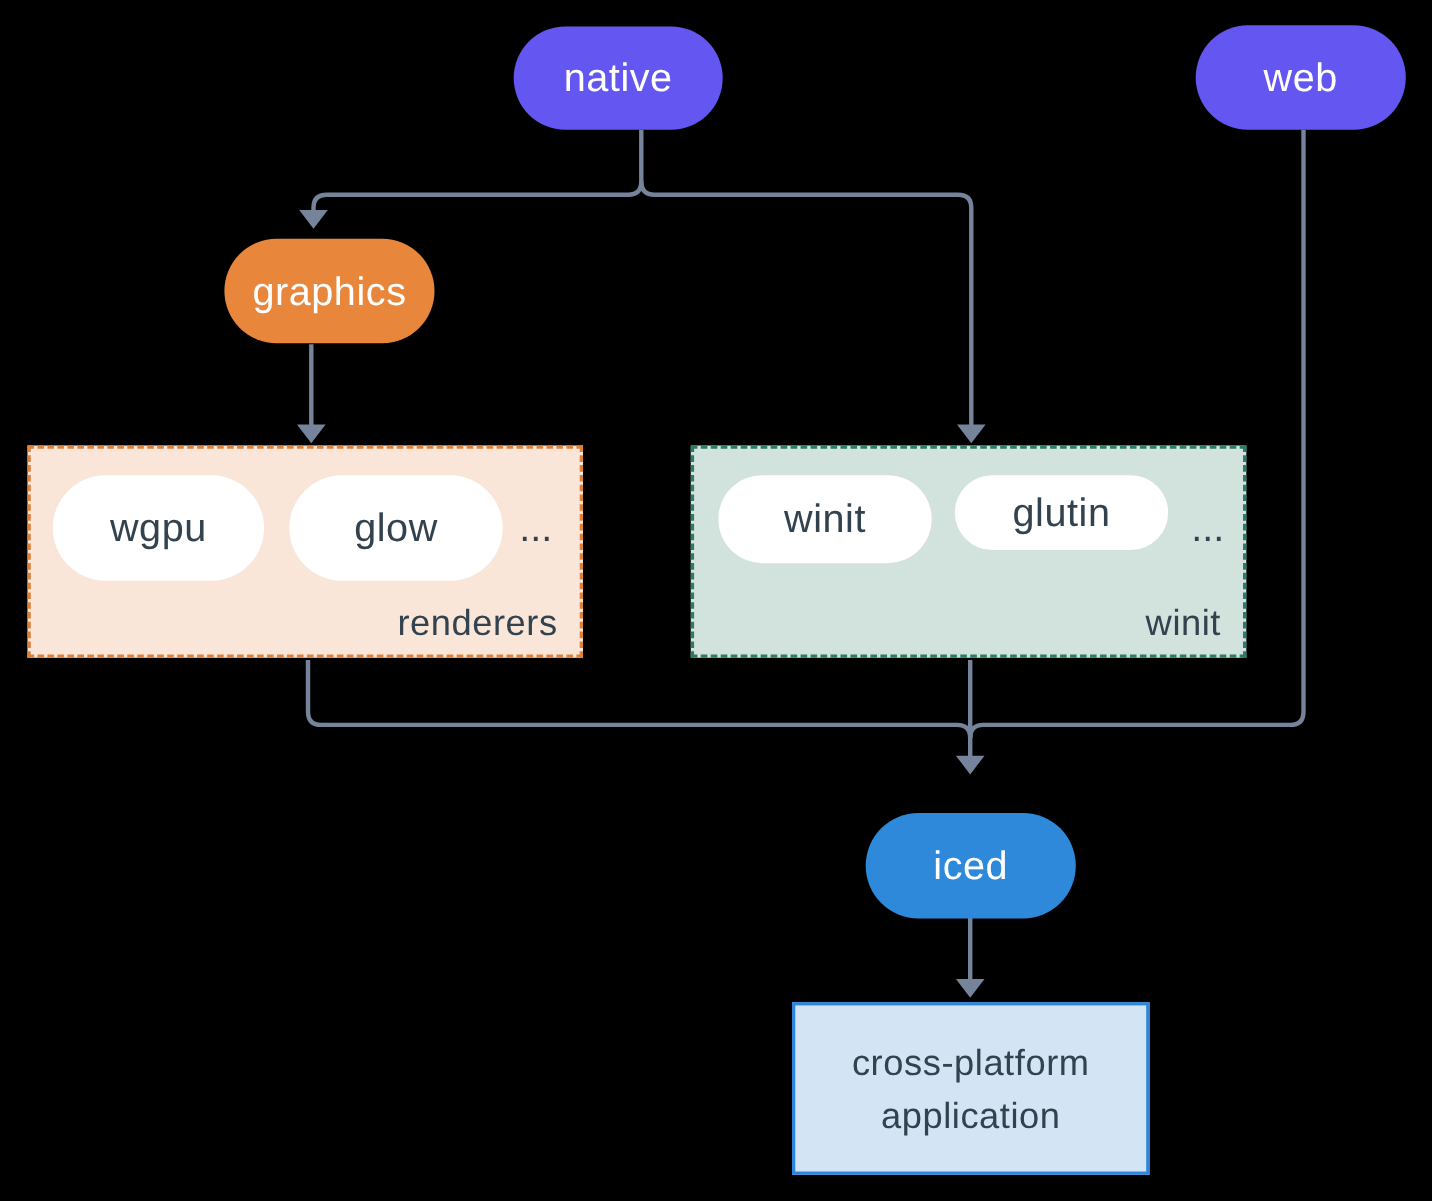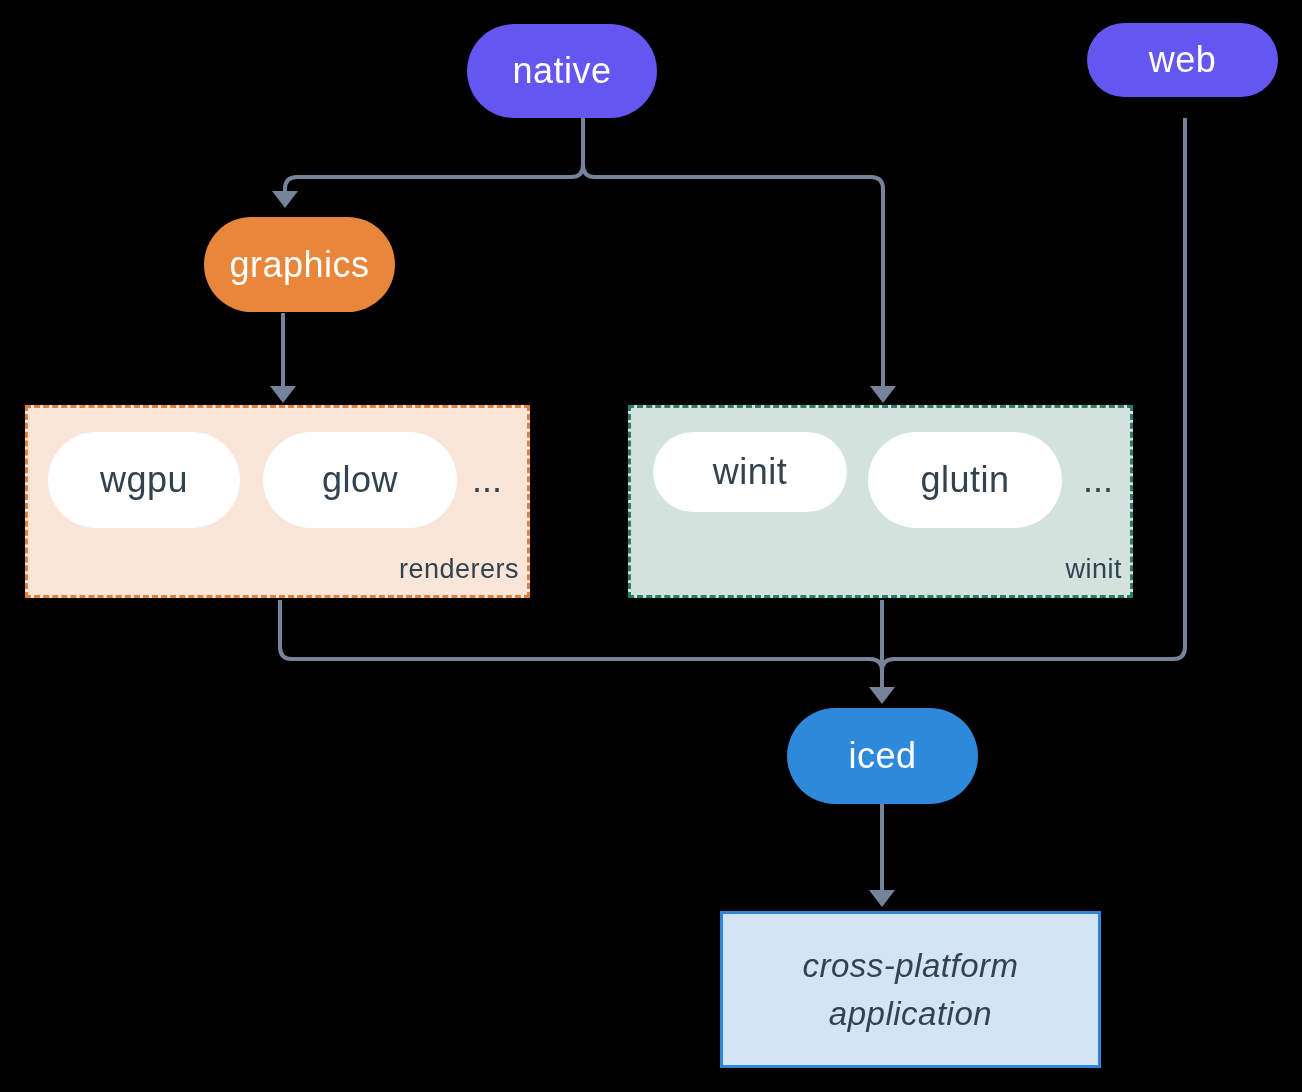--- a/index.html
+++ b/index.html
@@ -51,23 +51,23 @@
   .group.renderers {
     background: var(--renderers-fill, #F9E6D8);
     border-color: var(--renderers-border, #E0813A);
   }
   .group.shells {
     background: var(--shells-fill, #D2E2DC);
     border-color: var(--shells-border, #2A7D68);
   }
   .group-label {
     position: absolute;
-    right: 8px;
+    right: 20px;
     bottom: 10px;
-    font-size: 27px;
+    font-size: 33px;
     color: var(--ink, #32424E);
     letter-spacing: 0.5px;
   }
   .chip {
     position: absolute;
     display: flex;
     align-items: center;
     justify-content: center;
     border-radius: 48px;
     background: var(--chip-bg, #fff);
@@ -83,45 +83,44 @@
     color: var(--ink, #32424E);
     font-size: 36px;
     width: 50px;
     height: 96px;
   }
   .app-box {
     position: absolute;
     box-sizing: border-box;
     left: 720px;
     top: 911px;
-    width: 381px;
+    width: 325px;
     height: 157px;
     background: var(--app-fill, #D3E4F5);
     border: 3px solid var(--app-border, #2F86D9);
     display: flex;
     flex-direction: column;
     align-items: center;
     justify-content: center;
     color: var(--ink, #32424E);
     font-size: 33px;
     line-height: 48px;
     letter-spacing: 0.5px;
-    font-style: italic;
   }
   
   #node-native   { left: 467px;  top: 24px;  width: 190px; height: 94px; }
-  #node-web      { left: 1087px; top: 23px;  width: 191px; height: 74px; }
+  #node-web      { left: 1087px; top: 23px;  width: 191px; height: 95px; }
   #node-graphics { left: 204px;  top: 217px; width: 191px; height: 95px; }
-  #node-iced     { left: 787px;  top: 708px; width: 191px; height: 96px; }
+  #node-iced     { left: 787px;  top: 739px; width: 191px; height: 96px; }
   #group-renderers { left: 25px;  top: 405px; width: 505px; height: 193px; }
   #group-shells    { left: 628px; top: 405px; width: 505px; height: 193px; }
   #chip-wgpu   { left: 48px;  top: 432px; width: 192px; height: 96px; }
   #chip-glow   { left: 263px; top: 432px; width: 194px; height: 96px; }
   #chip-winit  { left: 653px; top: 432px; width: 194px; height: 80px; }
-  #chip-glutin { left: 868px; top: 432px; width: 194px; height: 96px; }
+  #chip-glutin { left: 868px; top: 432px; width: 194px; height: 68px; }
   #ellipsis-renderers { left: 462px;  top: 432px; }
   #ellipsis-shells    { left: 1073px; top: 432px; }
 </style>
 </head>
 <body>
 
 <div id="canvas">
 
   <svg id="edges" viewBox="0 0 1302 1092" xmlns="http://www.w3.org/2000/svg">
 

